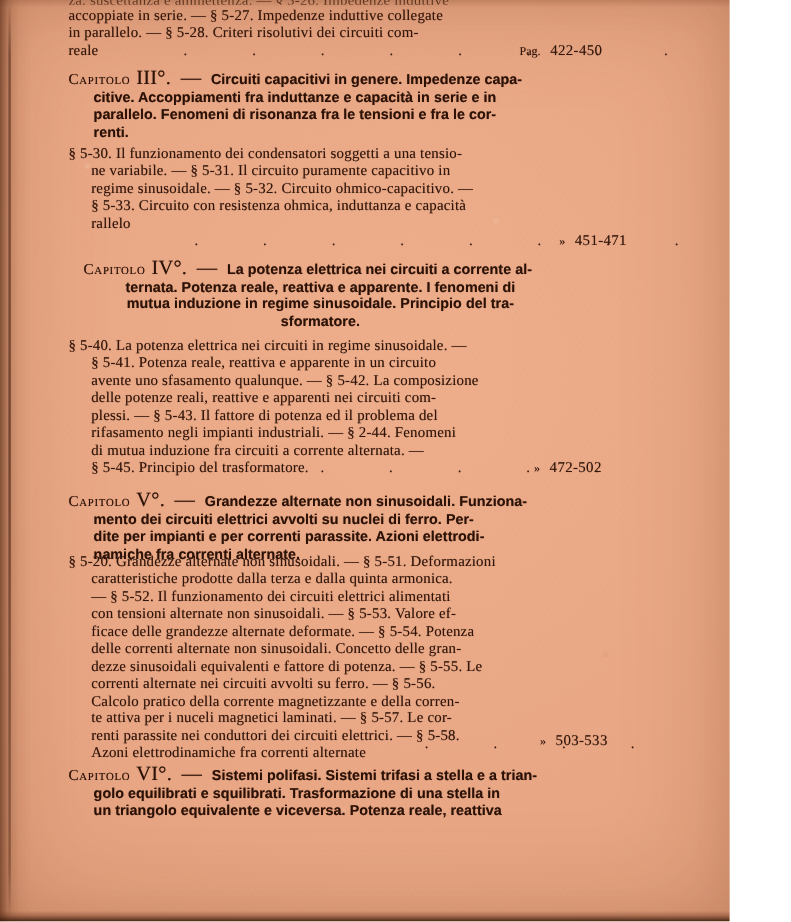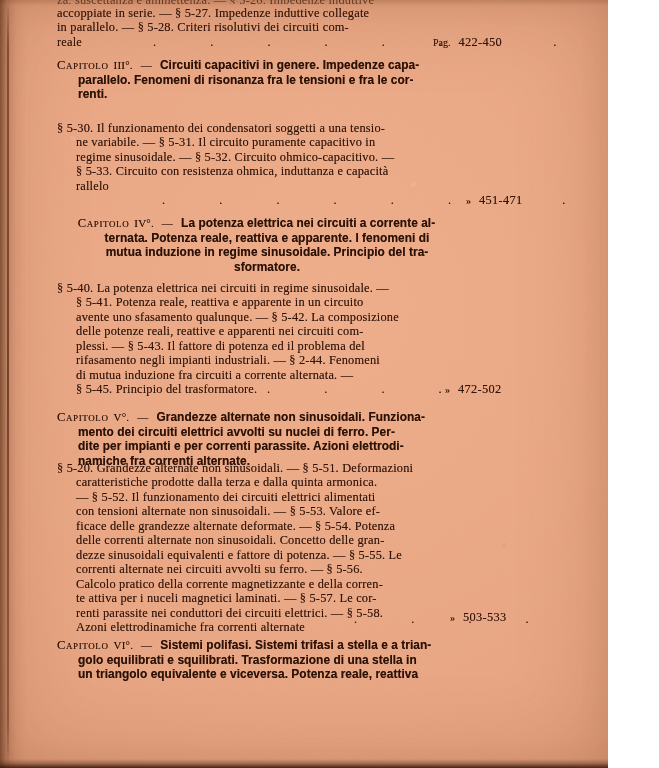--- a/index.html
+++ b/index.html
@@ -111,21 +111,21 @@
   .chap .cap {
     font-family: "Liberation Serif", "DejaVu Serif", serif;
     font-weight: normal;
     font-variant: small-caps;
     letter-spacing: .6px;
     font-size: 12.6px;
   }
   .chap .rom {
     font-family: "Liberation Serif", "DejaVu Serif", serif;
     font-weight: normal;
-    font-size: 11px;
+    font-size: 17px;
     letter-spacing: .2px;
     margin-top: 20px;
   }
 
   .sp { display: inline-block; }
   .sp8 { width: 8px; }
   .sp5 { width: 5px; }
 
   
   .pagerow {
@@ -178,20 +178,21 @@
     <div class="pagerow" style="top:34.5px; left:96px;">
       <span class="leaders">. . . . . . . . . .</span>
     </div>
     <div class="pagerow" style="top:34.5px; left:376px;">
       <span class="pagmark">Pag.</span><span class="sp sp8"></span><span class="pagnum">422-450</span>
     </div>
 
     <div class="block" style="top:58px;">
       <div class="chap txtcol">
         <span class="l"><span class="cap">Capitolo</span><span class="sp sp5"></span><span class="rom">III°.</span><span class="sp sp8"></span><span class="rom">—</span><span class="sp sp8"></span><span>Circuiti capacitivi in genere. Impedenze capa-</span></span>
+        <span class="l ind">citive. Accoppiamenti fra induttanze e capacità in serie e in</span>
         <span class="l ind">parallelo. Fenomeni di risonanza fra le tensioni e fra le cor-</span>
         <span class="l ind">renti.</span>
       </div>
     </div>
 
     <div class="block" style="top:121px;">
       <div class="para txtcol">
         <span class="l">§ 5-30. Il funzionamento dei condensatori soggetti a una tensio-</span>
         <span class="l ind">ne variabile. — § 5-31. Il circuito puramente capacitivo in</span>
         <span class="l ind">regime sinusoidale. — § 5-32. Circuito ohmico-capacitivo. —</span>

